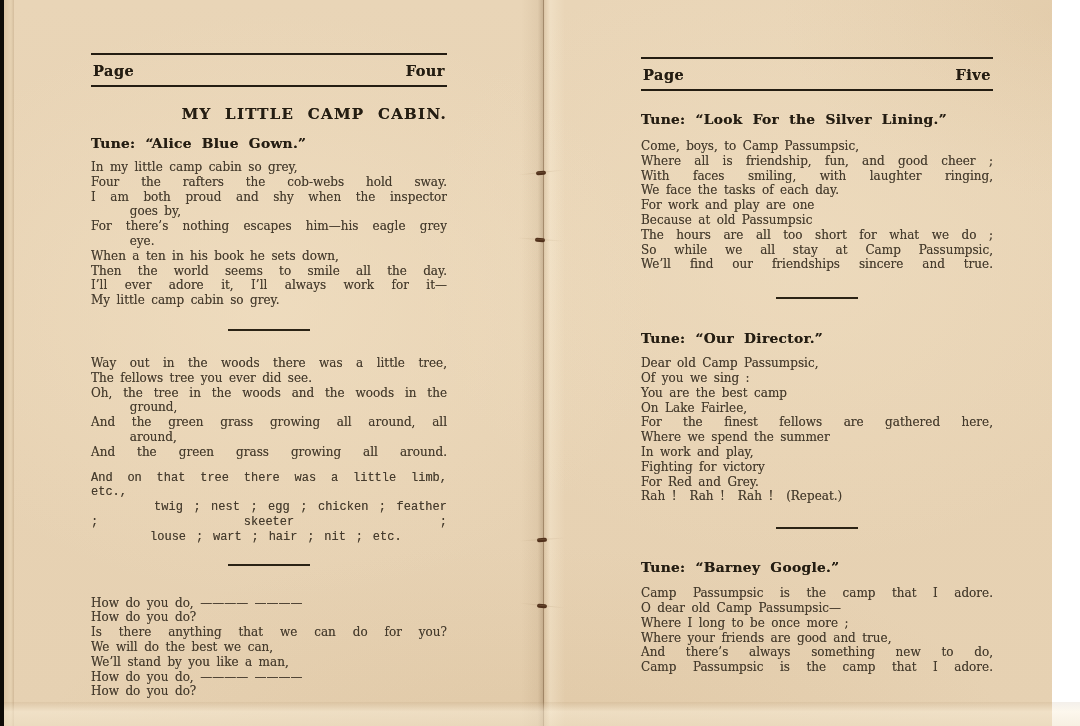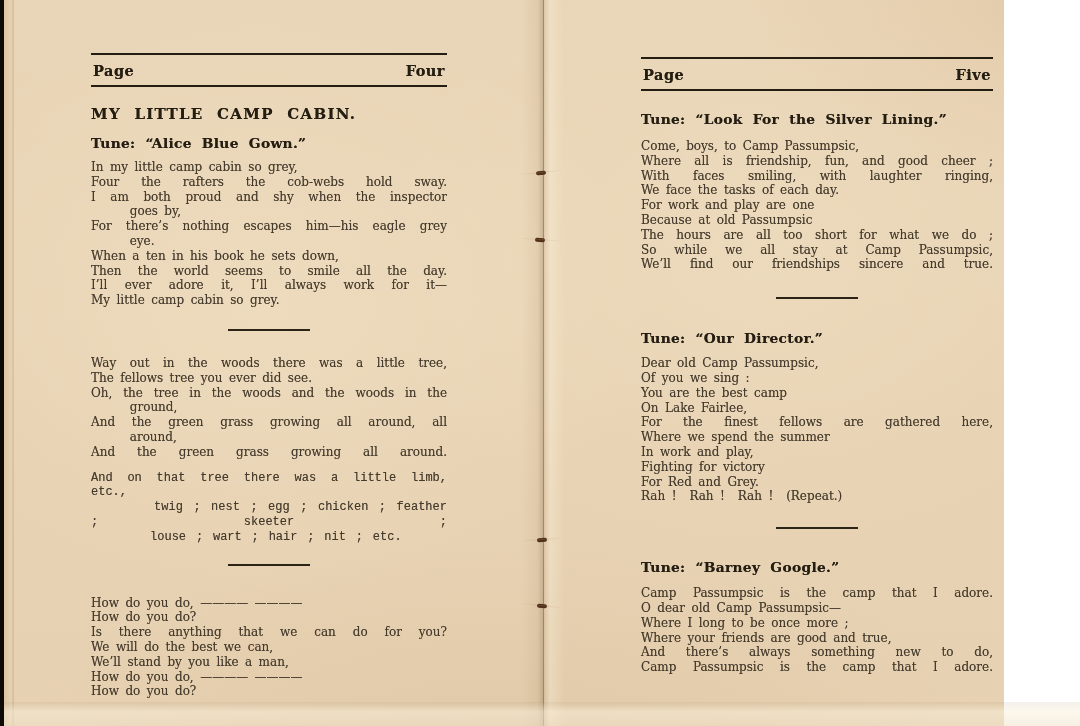--- a/index.html
+++ b/index.html
@@ -8,20 +8,21 @@
     font-family:"DejaVu Serif","Liberation Serif",serif;
   }
   .spread{
     position:relative;width:1004px;height:726px;
     background:
       radial-gradient(560px 420px at 26% 42%, rgba(243,226,197,.55), rgba(243,226,197,0) 70%),
       radial-gradient(540px 430px at 76% 35%, rgba(241,224,195,.5), rgba(241,224,195,0) 72%),
       radial-gradient(700px 300px at 50% 104%, rgba(210,180,138,.28), rgba(210,180,138,0) 70%),
       radial-gradient(400px 260px at 101% 2%, rgba(214,186,146,.30), rgba(214,186,146,0) 70%),
       linear-gradient(180deg,#e9d5b7 0%,#e7d2b3 60%,#e6d1b2 100%);
+    padding-left: 48px;
   }
   
   .edge-black{position:absolute;left:0;top:0;width:4px;height:726px;background:#0e0b06;}
   .page-edge-left{
     position:absolute;left:4px;top:0;width:10px;height:726px;
     background:linear-gradient(90deg,#dcc4a2,#e6d2b2 70%,rgba(150,118,80,.25) 100%);
   }
   .bottom-edge{
     position:absolute;left:4px;bottom:0;width:1076px;height:24px;
     background:linear-gradient(180deg,rgba(160,128,90,.12),rgba(250,240,219,.5) 40%,rgba(240,227,202,.55));
@@ -52,21 +53,21 @@
   .page-right{left:641px;width:352px;}
   .page-header{
     display:flex;justify-content:space-between;align-items:baseline;
     border-top:2px solid #241d12;border-bottom:2px solid #241d12;
     padding:7px 2px 6px 2px;font-weight:bold;font-size:14.5px;letter-spacing:.5px;
     color:#241d12;text-shadow:0 0 .4px rgba(40,30,18,.7);
   }
   .page-left .page-header{margin-top:53px;}
   .page-right .page-header{margin-top:57px;}
   .song-title{
-    text-align:left;font-weight:bold;font-size:15px;line-height:18px;
+    text-align:right;font-weight:bold;font-size:15px;line-height:18px;
     letter-spacing:1.3px;word-spacing:7px;color:#241d12;
     text-shadow:0 0 .4px rgba(40,30,18,.7);
   }
   .tune-line{
     text-align:left;font-weight:bold;font-size:13.8px;line-height:18px;
     letter-spacing:.3px;word-spacing:5px;color:#241d12;
     text-shadow:0 0 .4px rgba(40,30,18,.7);
   }
   .stanza{width:100%;}
   .vline{

